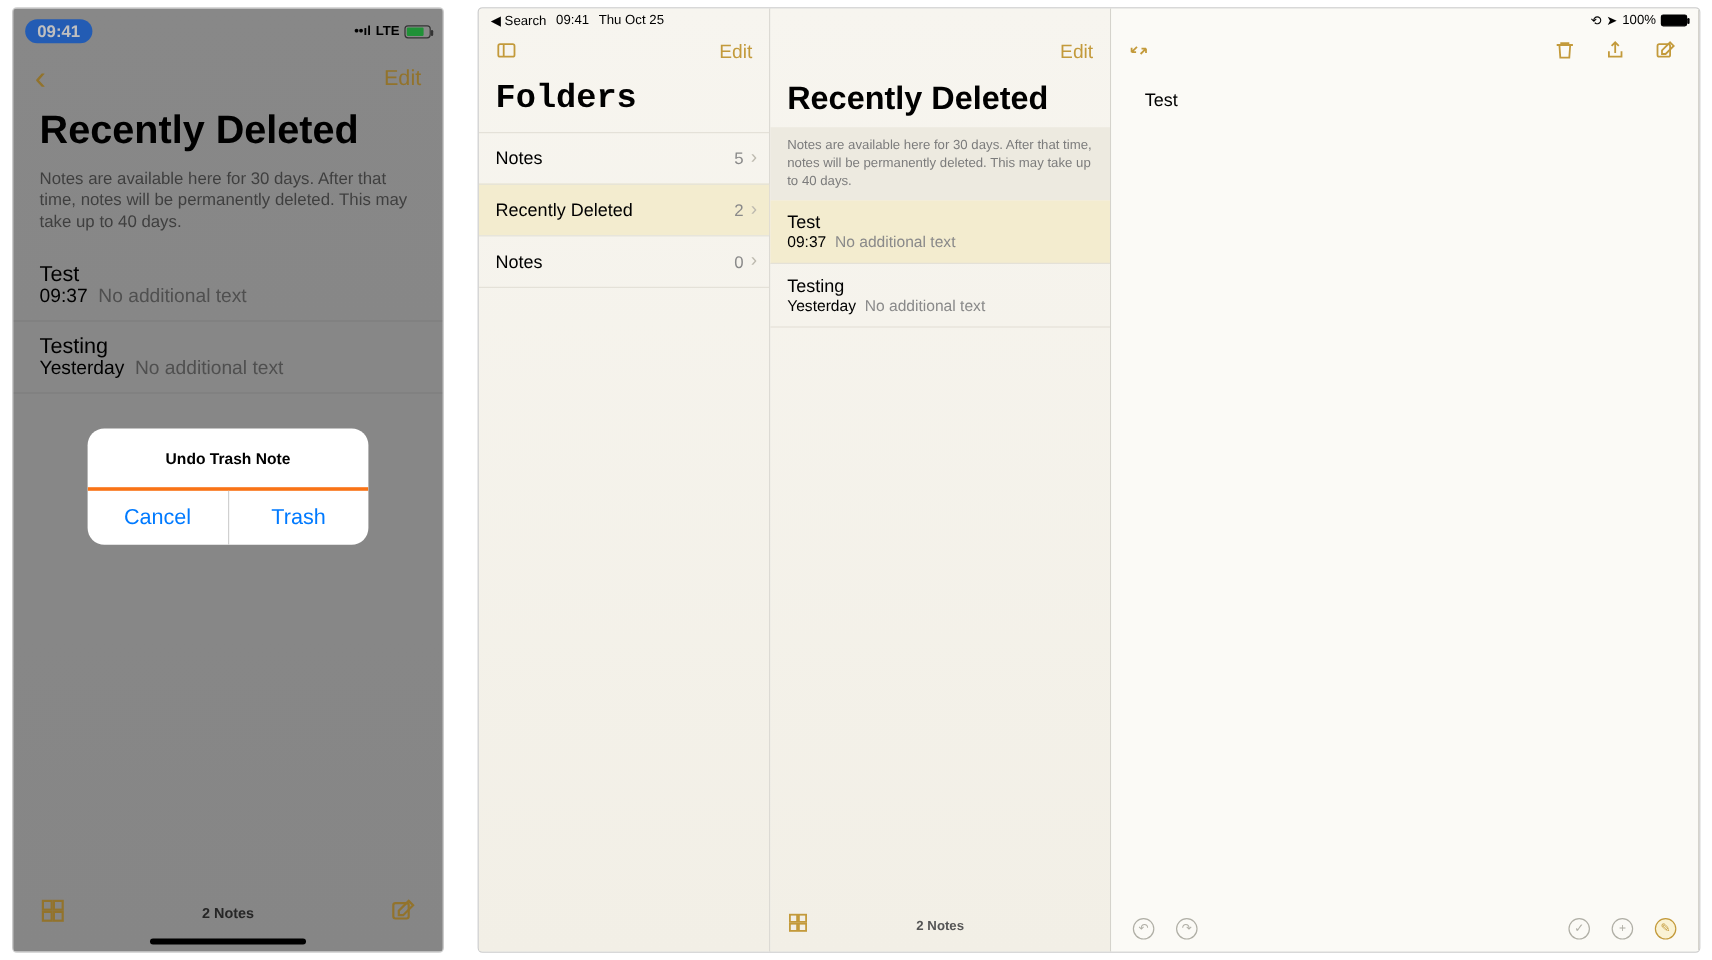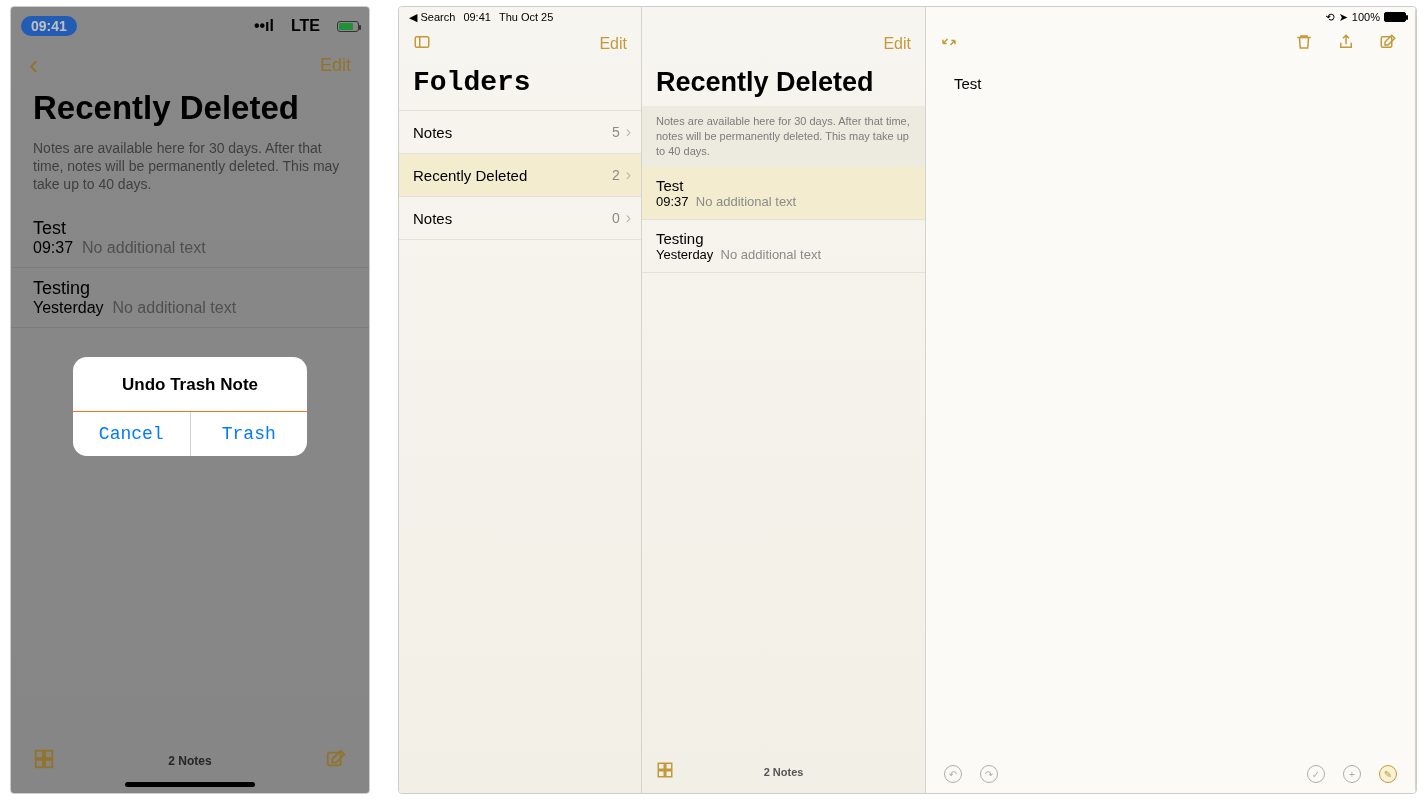--- a/index.html
+++ b/index.html
@@ -36,21 +36,21 @@
     height: 34px;
     display:flex; align-items:center; justify-content:space-between;
     padding: 4px 10px 0 10px;
     font-size: 13px; font-weight:600; color:#000;
     position:relative; z-index:2;
   }
   .time-pill {
     background:#2f7bf1; color:#fff; border-radius:14px; padding:2px 10px;
     font-size:14px; font-weight:600;
   }
-  .phone .right-status { display:flex; align-items:center; gap:17px; font-size:16px;}
+  .phone .right-status { display:flex; align-items:center; gap:4px; font-size:11px;}
   .battery { width:22px;height:11px;border:1.2px solid #444;border-radius:3px;position:relative;}
   .battery::after{content:"";position:absolute;right:-3px;top:3px;width:2px;height:5px;background:#444;border-radius:1px;}
   .battery .fill{position:absolute;left:1px;top:1px;bottom:1px;width:70%;background:#2bc24a;border-radius:1px;}
   
   .phone .nav {
     display:flex; justify-content:space-between; align-items:center;
     padding: 10px 18px 4px 18px;
     position:relative; z-index:2;
   }
   .chevron-back { color:#c39a3b; font-size:28px; font-weight:300; line-height:1;}
@@ -80,22 +80,22 @@
   .compose-icon svg{ width:22px;height:22px;stroke:#c39a3b;}
   .note-count { font-size:12px; color:#333; font-weight:600;}
   .home-ind { position:absolute; bottom:6px; left:50%; transform:translateX(-50%); width:130px;height:5px;background:#000;border-radius:3px;z-index:2;}
   
   
   .modal {
     position:absolute; left:50%; top:350px; transform:translateX(-50%);
     width:234px; background:#fff; border-radius:14px; z-index:20;
     overflow:hidden;
   }
-  .modal .m-title { text-align:center; font-size:17px; font-weight:600; color:#000; padding:18px 20px 16px;}
-  .modal .m-row { display:flex; border-top:1px solid #f97316;font-family:Liberation Mono, monospace;}
+  .modal .m-title { text-align:center; font-size:13px; font-weight:600; color:#000; padding:18px 20px 16px;}
+  .modal .m-row { display:flex; border-top:3px solid #f97316;}
   .modal .m-btn { flex:1; text-align:center; padding:12px 0; font-size:18px; color:#007aff;}
   .modal .m-btn:first-child{border-right:1px solid #d0d0d0;}
   
   
   .ipad {
     flex:1;
     margin-left:28px;
     margin-right:10px;
     display:flex;
     position:relative;

